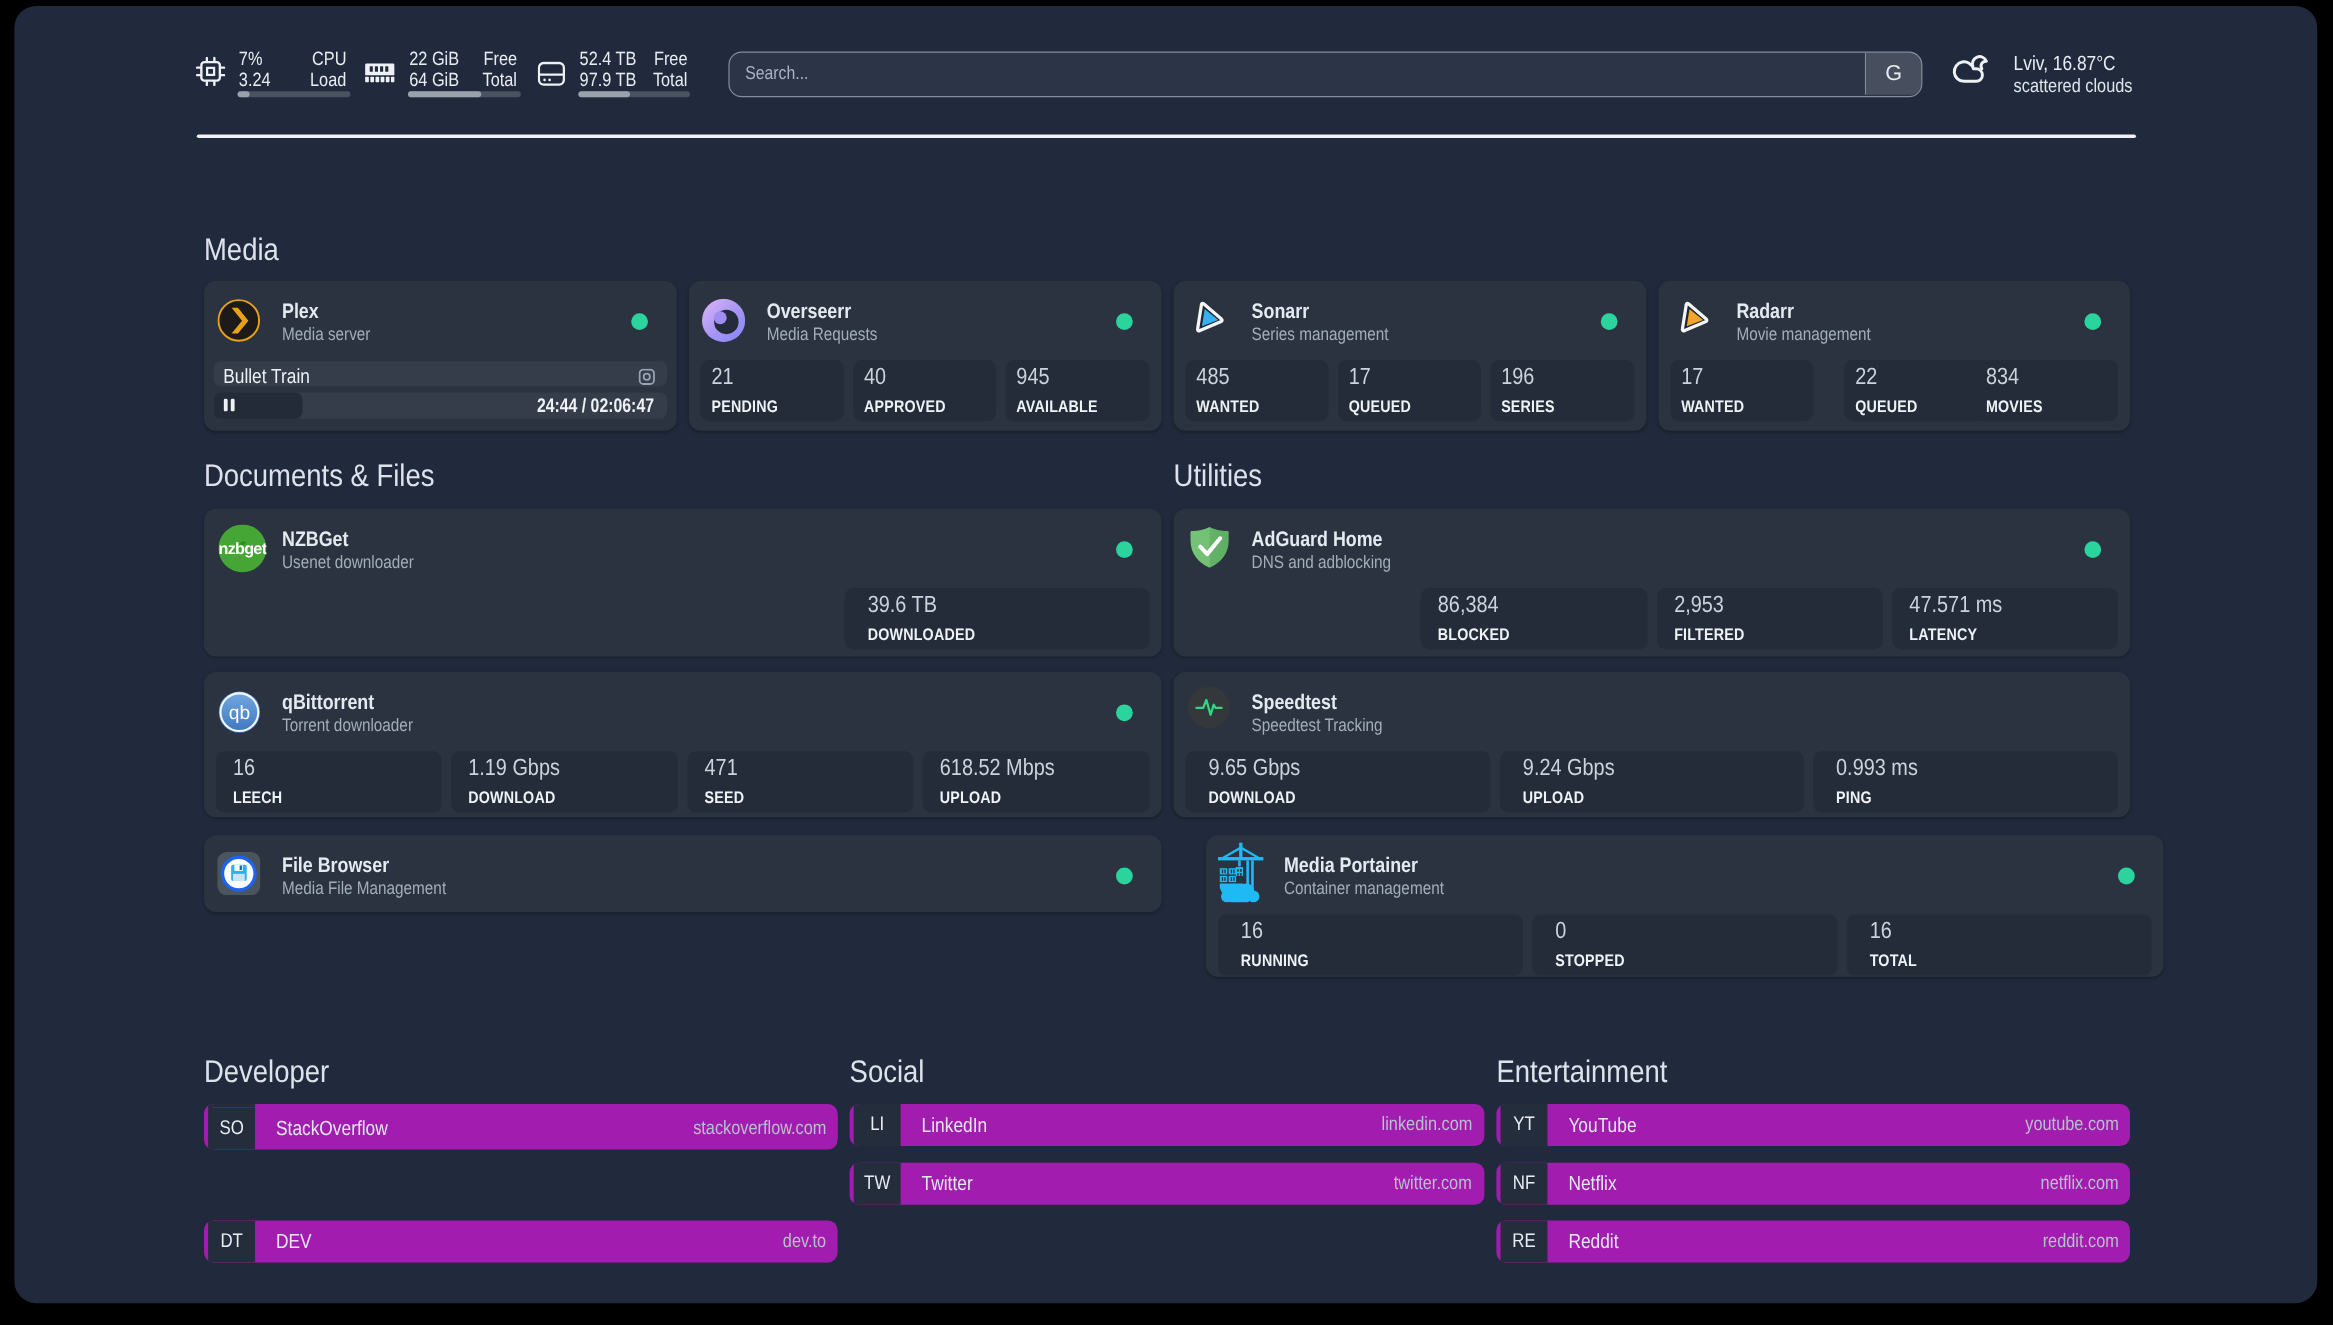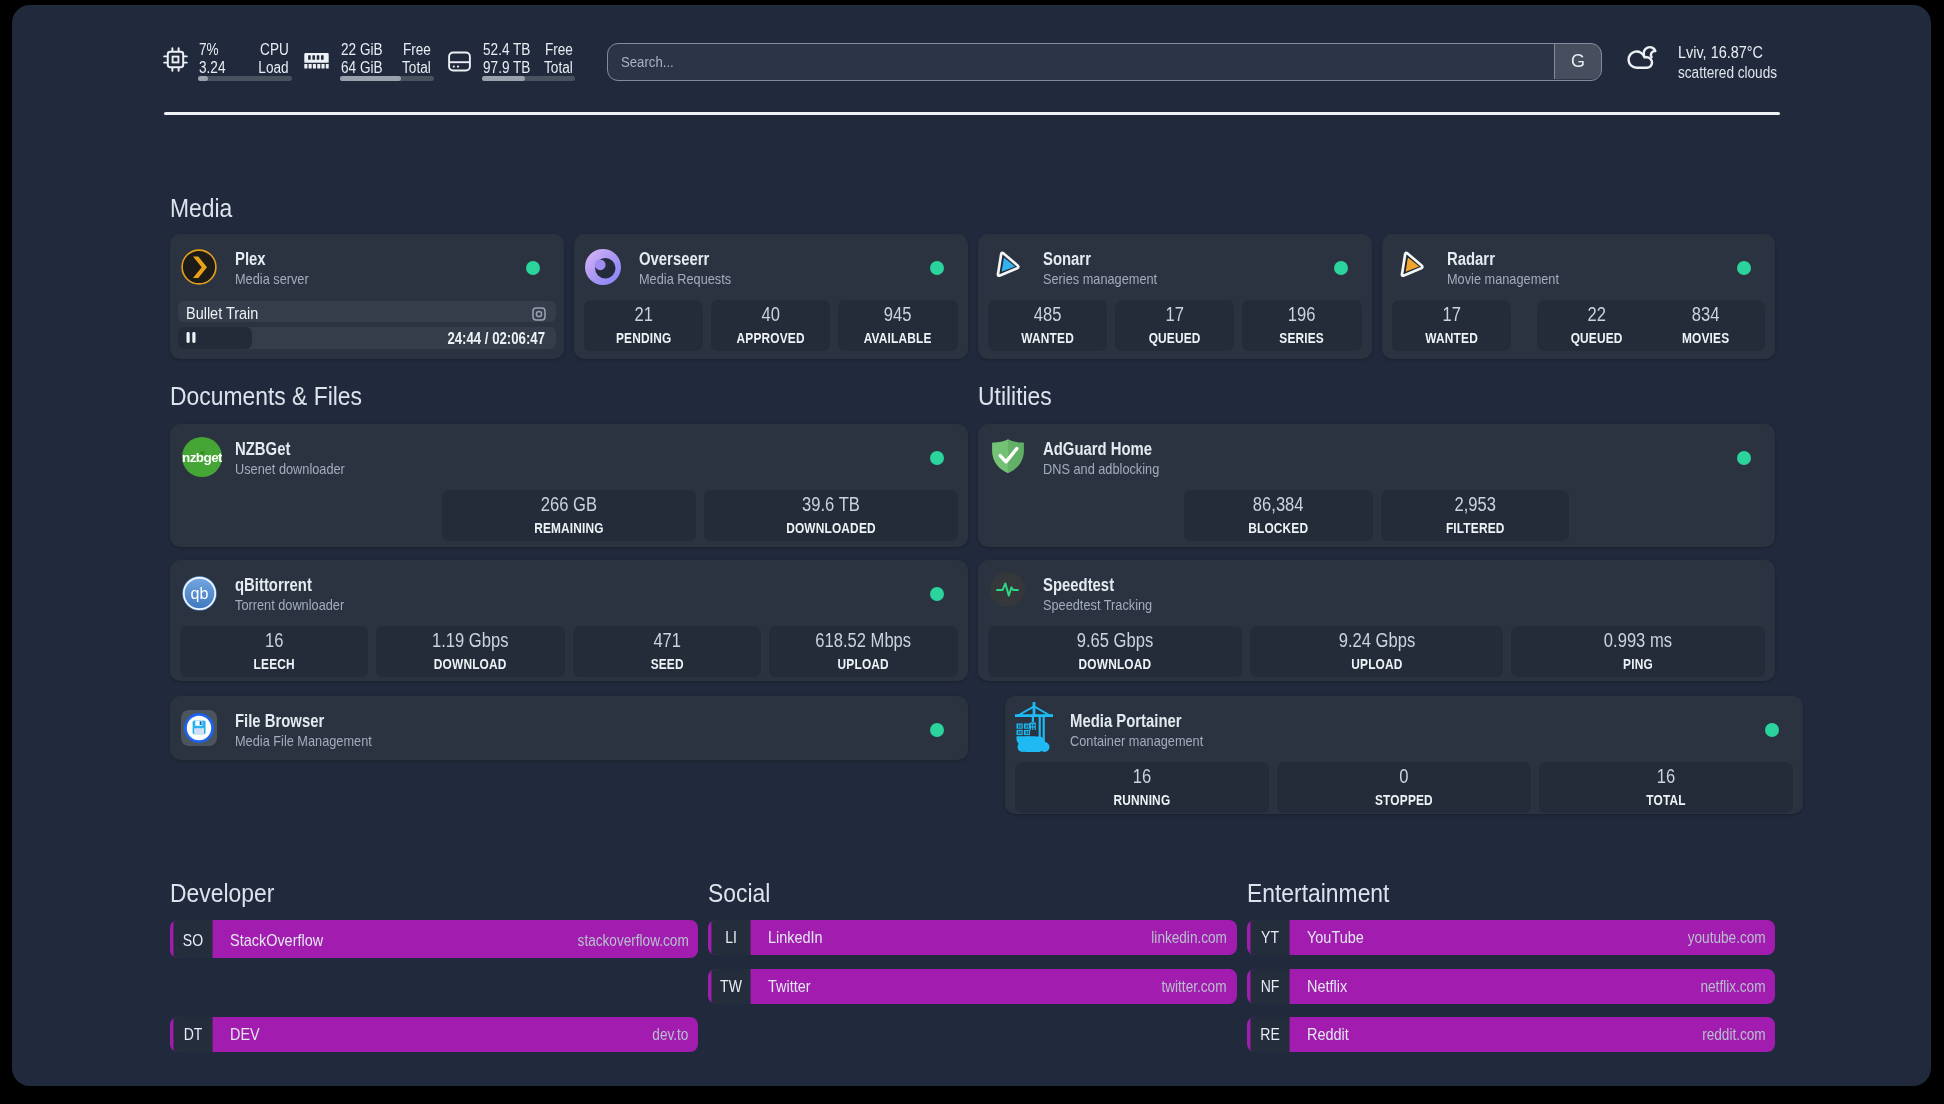--- a/index.html
+++ b/index.html
@@ -3,21 +3,21 @@
 *{margin:0;padding:0;box-sizing:border-box;}
 html,body{width:1944px;height:1104px;background:#000;font-family:"Liberation Sans",sans-serif;overflow:hidden;}
 #app{position:absolute;left:12px;top:5px;width:1919px;height:1081px;background:#212a3c;border-radius:18px;}
 .abs{position:absolute;}
 .h2{position:absolute;font-size:26px;font-weight:400;color:#dde3ec;letter-spacing:0;transform:scaleX(0.88);transform-origin:0 50%;white-space:nowrap;}
 .card{position:absolute;background:#2a333f;border-radius:10px;box-shadow:0 1px 3px rgba(0,0,0,0.25);}
 .icon{position:absolute;}
 .ct{position:absolute;left:65px;top:15px;font-size:17.5px;font-weight:700;color:#e5eaf1;line-height:21px;white-space:nowrap;transform:scaleX(0.85);transform-origin:0 50%;}
 .cs{position:absolute;left:65px;top:37px;font-size:15px;font-weight:400;color:#a3adbc;line-height:16px;white-space:nowrap;transform:scaleX(0.85);transform-origin:0 50%;}
 .dot{position:absolute;width:14px;height:14px;border-radius:50%;background:#2bd49d;top:27px;}
-.stat{position:absolute;background:#232c38;border-radius:7px;text-align:center;overflow:hidden;}
+.stat{position:absolute;background:#232c38;border-radius:7px;text-align:left;overflow:hidden;}
 .stat .n{margin-top:3px;font-size:19.5px;color:#ccd3dd;line-height:23px;white-space:nowrap;transform:scaleX(0.85);}
 .stat .l{margin-top:5px;font-size:14px;font-weight:700;color:#eff3f7;letter-spacing:0.2px;line-height:14px;white-space:nowrap;transform:scaleX(0.85);}
 .bm{position:absolute;height:35px;border-radius:8px;background:#a21caf;overflow:hidden;}
 .bm .ab{position:absolute;left:0;top:0;width:46px;height:35px;background:#242d3b;color:#eaeef4;font-size:16.5px;font-weight:500;text-align:center;line-height:35px;transform:scaleX(0.85);}
 .bm .nm{position:absolute;left:60px;top:0;height:35px;line-height:35px;font-size:17px;color:#e3e8f0;transform:scaleX(0.85);transform-origin:0 50%;}
 .bm .ur{position:absolute;right:10px;top:0;height:35px;line-height:35px;font-size:16px;color:#b7c0cd;transform:scaleX(0.85);transform-origin:100% 50%;}
 .hstat{position:absolute;top:41px;width:130px;}
 .hstat .lrow{display:flex;justify-content:space-between;font-size:16px;font-weight:500;color:#e9edf3;line-height:18px;}
 .hstat .lrow span{white-space:nowrap;display:inline-block;}
 .hstat .lrow span:first-child{transform:scaleX(0.85);transform-origin:0 50%;}
@@ -210,24 +210,20 @@
   </div>
 <div class="card" style="left:170.0px;top:424px;width:797.7px;height:123px">
     <svg class="icon" style="left:12px;top:13px" width="40" height="40" viewBox="0 0 40 40">
       <circle cx="20" cy="20" r="20" fill="#46a635"></circle>
       <path d="M17 16.5 l3.4-2.6 2.8 1.2 -2 2.2 Z" fill="#2f8c1e"></path>
       <text x="20" y="25" font-size="13.5" font-weight="700" fill="#fff" text-anchor="middle" font-family="Liberation Sans,sans-serif" letter-spacing="-0.6">nzbget</text>
     </svg>
     <div class="ct">NZBGet</div>
     <div class="cs">Usenet downloader</div>
     <div class="dot" style="right:24px"></div>
-    <div class="stat" style="left:271.9px;top:66px;width:253.9px;height:51px">
-      <div class="n">266 GB</div>
-      <div class="l">REMAINING</div>
-    </div>
     <div class="stat" style="left:533.8px;top:66px;width:253.9px;height:51px">
       <div class="n">39.6 TB</div>
       <div class="l">DOWNLOADED</div>
     </div>
   </div>
 <div class="card" style="left:170.0px;top:559.5px;width:797.7px;height:121px">
     <svg class="icon" style="left:12px;top:16px" width="35" height="35" viewBox="0 0 35 35">
       <defs>
         <linearGradient id="qbg" x1="0" y1="0" x2="0" y2="1">
           <stop offset="0" stop-color="#74a9e2"></stop>
@@ -287,20 +283,24 @@
     <div class="ct">AdGuard Home</div>
     <div class="cs">DNS and adblocking</div>
     <div class="dot" style="right:24px"></div>
     <div class="stat" style="left:206.425px;top:66px;width:188.425px;height:51px">
       <div class="n">86,384</div>
       <div class="l">BLOCKED</div>
     </div>
     <div class="stat" style="left:402.85px;top:66px;width:188.425px;height:51px">
       <div class="n">2,953</div>
       <div class="l">FILTERED</div>
+    </div>
+    <div class="stat" style="left:599.2750000000001px;top:66px;width:188.425px;height:51px">
+      <div class="n">47.571 ms</div>
+      <div class="l">LATENCY</div>
     </div>
   </div>
 <div class="card" style="left:977.7px;top:559.5px;width:797.7px;height:121px">
     <svg class="icon" style="left:12px;top:12.5px" width="35" height="35" viewBox="0 0 40 40">
       <circle cx="20" cy="20" r="20" fill="#34383b"></circle>
       <path d="M8 20.5 H14.5 L17.5 13 L21.5 27 L24.5 17.5 L26.3 20.5 H32" fill="none" stroke="#2fd783" stroke-width="2.2" stroke-linejoin="round" stroke-linecap="round"></path>
     </svg>
     <div class="ct">Speedtest</div>
     <div class="cs">Speedtest Tracking</div>
     <div class="stat" style="left:10.0px;top:66px;width:253.9px;height:51px">

